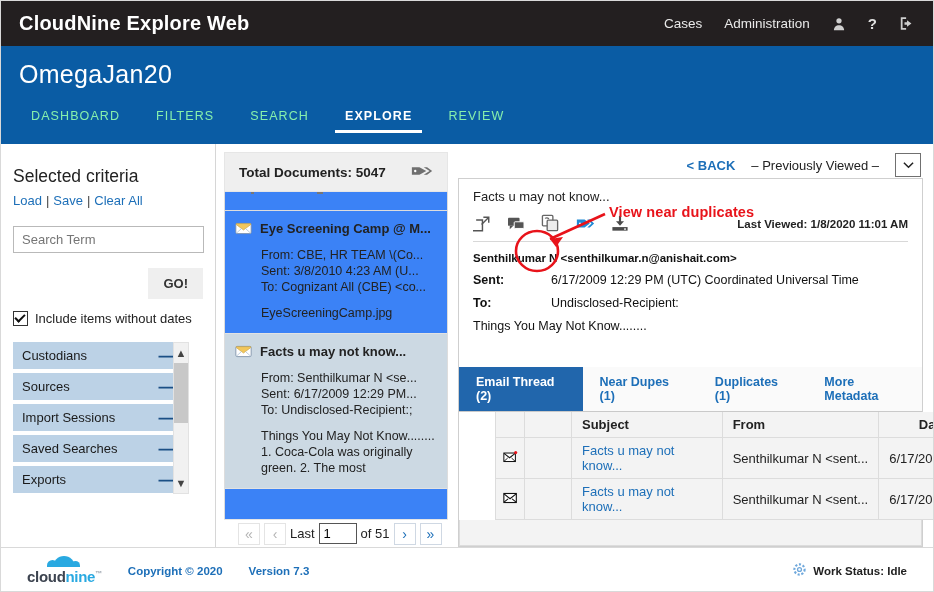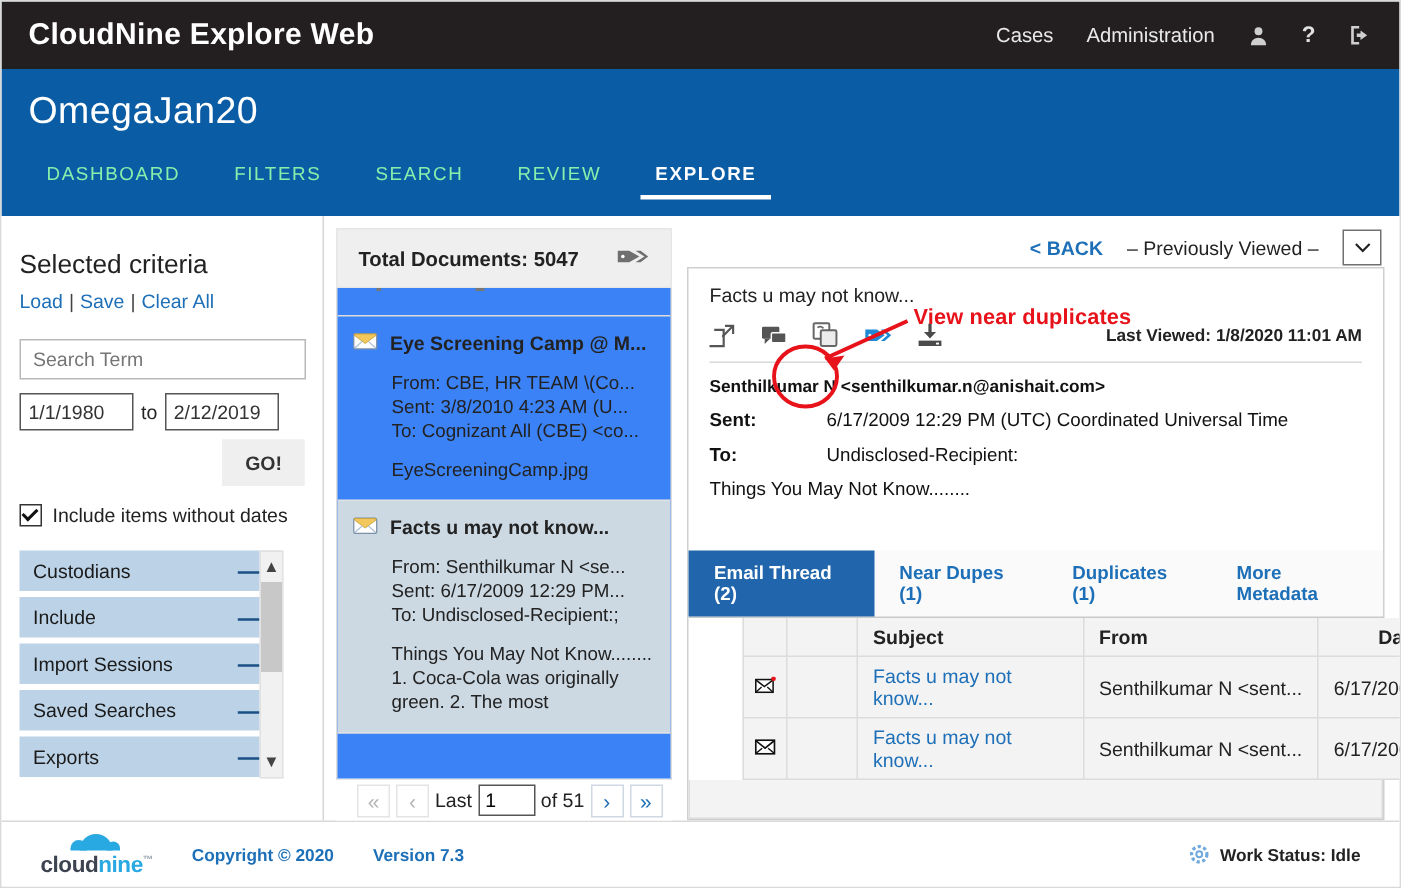--- a/index.html
+++ b/index.html
@@ -156,58 +156,53 @@
       </span>
     </div>
   </div>
 
   <div class="casebar">
     <div class="casename">OmegaJan20</div>
     <div class="tabs">
       <div class="tab first">DASHBOARD</div>
       <div class="tab">FILTERS</div>
       <div class="tab">SEARCH</div>
+      <div class="tab active">EXPLORE</div>
       <div class="tab">REVIEW</div>
-      <div class="tab active">EXPLORE</div>
     </div>
   </div>
 
   <div class="main">
 
     <div class="col-criteria">
       <div class="crit-title">Selected criteria</div>
       <div class="crit-links">
         <a>Load</a><span class="sep">|</span><a>Save</a><span class="sep">|</span><a>Clear All</a>
       </div>
 
       <input class="inp search-term" type="text" placeholder="Search Term" style="">
 
-      <div class="daterow">
-        <input class="inp dateinp" type="text" value="1/1/1980" style="">
-        <span class="dateto">to</span>
-        <input class="inp dateinp" type="text" value="2/12/2019" style="">
-      </div>
 
       <div class="gorow">
         <button class="gobtn">GO!</button>
       </div>
 
       <div class="chkrow">
         <span class="chk"></span>
         <span>Include items without dates</span>
       </div>
 
       <div class="facets">
         <div class="facet-scroll">
           <div class="facet">
             <span>Custodians</span>
             <span class="arrow">⟶</span>
           </div>
           <div class="facet">
-            <span>Include</span>
+            <span>Sources</span>
             <span class="arrow">⟶</span>
           </div>
           <div class="facet">
             <span>Import Sessions</span>
             <span class="arrow">⟶</span>
           </div>
           <div class="facet">
             <span>Saved Searches</span>
             <span class="arrow">⟶</span>
           </div>

